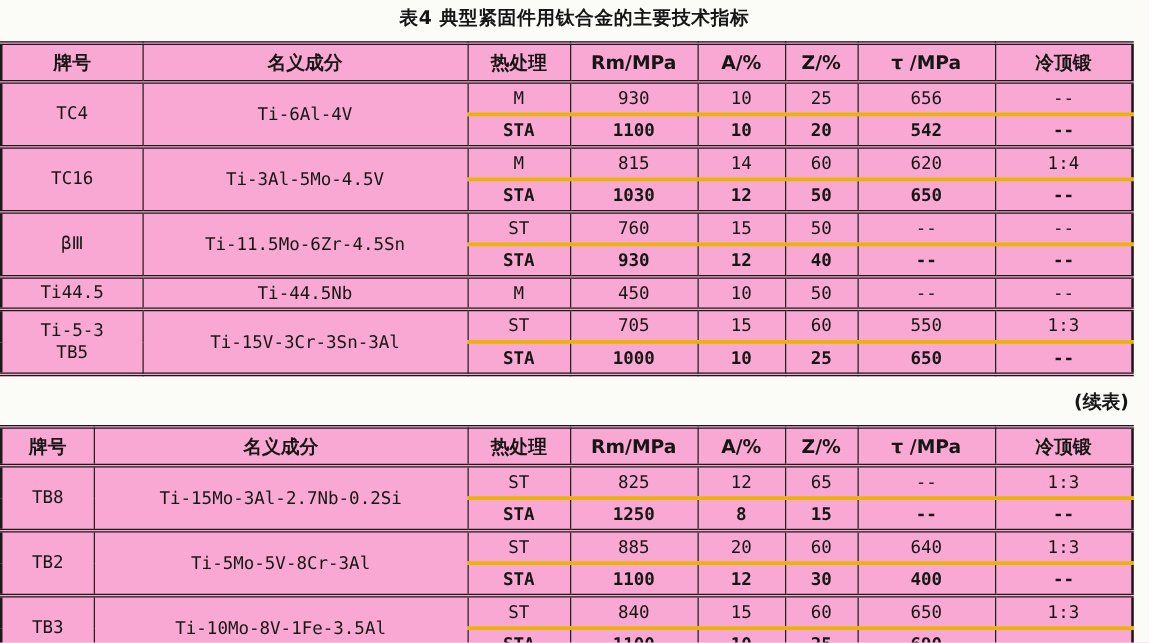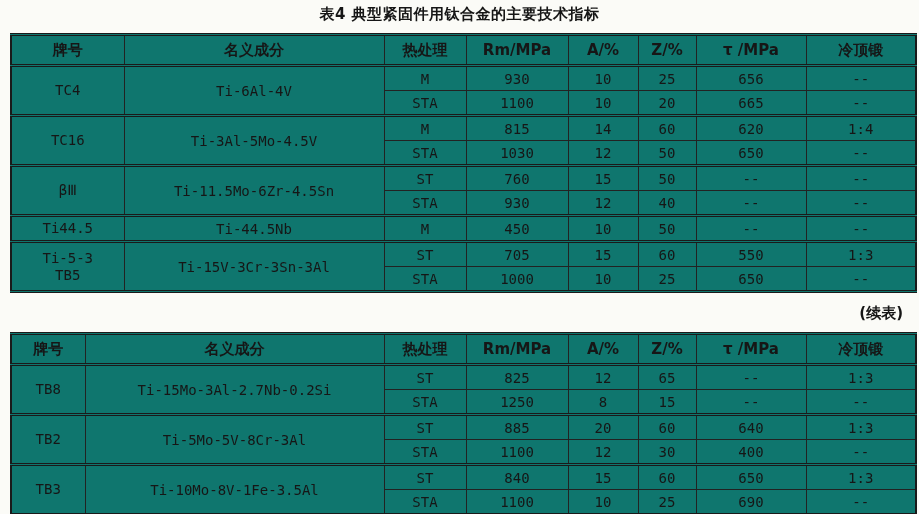--- a/index.html
+++ b/index.html
@@ -15,24 +15,23 @@
     text-align: center;
     font-weight: bold;
     font-size: 15px;
     letter-spacing: 0.5px;
     font-family: "DejaVu Sans", sans-serif;
     margin-bottom: 2px;
   }
   table.data-table {
     border-collapse: collapse;
     table-layout: fixed;
-    margin-left: 10px;
     margin-top: 9px;
     width: 905px;
-    background: #0f766e;
+    background: #f9a8d4;
     border-left: 2px solid #1a1a1a;
     border-right: 2px solid #1a1a1a;
     border-top: 3px double #1a1a1a;
     border-bottom: 3px double #1a1a1a;
   }
   th, td {
     border: 1px solid #222;
     text-align: center;
     vertical-align: middle;
     padding: 0;
@@ -45,21 +44,21 @@
     height: 28px;
     border-bottom: 3px double #1a1a1a;
     font-family: "DejaVu Sans", sans-serif;
   }
   td {
     font-size: 14px;
     height: 23px;
     font-family: "DejaVu Sans Mono", "Liberation Mono", monospace;
   }
   tr.group-start td { border-top: 3px double #1a1a1a; }
-  tr.group-inner td { border-top: 1px solid #eab308; }
+  tr.group-inner td { border-top: 3px solid #eab308; font-weight: bold; }
   td.grade div { line-height: 1.15; }
   .continued {
     text-align: right;
     font-size: 15px;
     font-weight: bold;
     margin: 11px 16px 0 0;
     font-family: "DejaVu Sans", sans-serif;
   }
 </style>
 </head>
@@ -102,21 +101,21 @@
           <td>10</td>
           <td>25</td>
           <td>656</td>
           <td>--</td>
         </tr>
         <tr class="group-inner">
           <td>STA</td>
           <td>1100</td>
           <td>10</td>
           <td>20</td>
-          <td>665</td>
+          <td>542</td>
           <td>--</td>
         </tr>
         <tr class="group-start">
           <td rowspan="2" class="grade">
             <div>TC16</div>
           </td>
           <td rowspan="2">Ti-3Al-5Mo-4.5V</td>
           <td>M</td>
           <td>815</td>
           <td>14</td>

